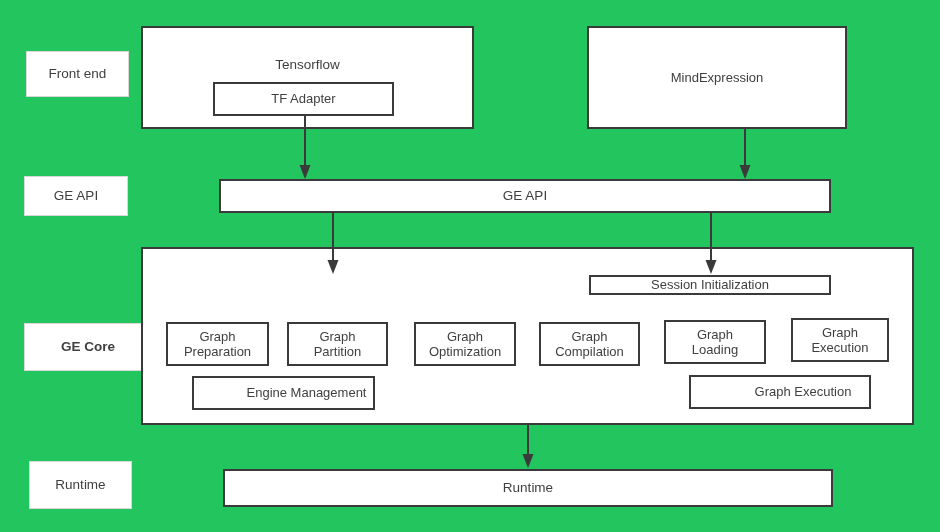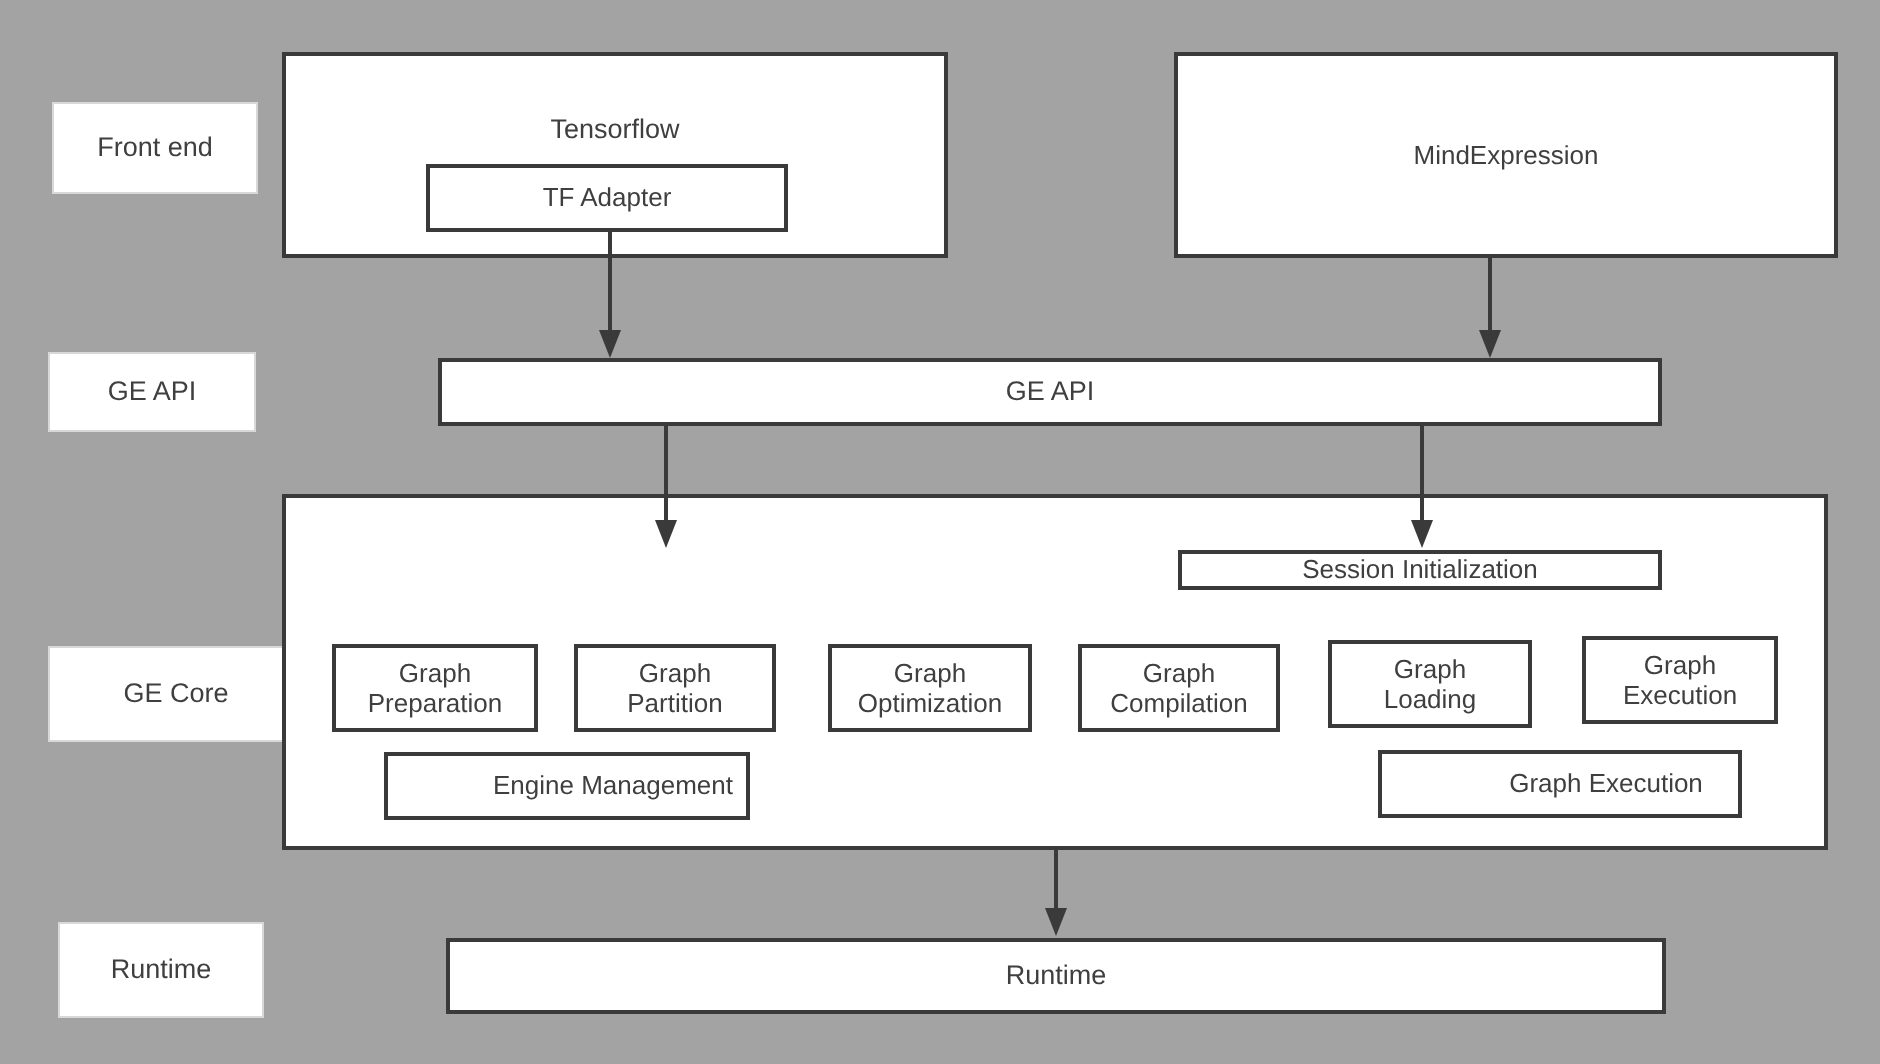--- a/index.html
+++ b/index.html
@@ -7,21 +7,21 @@
     padding: 0;
     background: #000000;
   }
   body {
     font-family: "Liberation Sans", "DejaVu Sans", sans-serif;
   }
   #canvas {
     position: relative;
     width: 940px;
     height: 532px;
-    background: #a3a3a3;
+    background: #22c55e;
     overflow: hidden;
   }
   .box {
     position: absolute;
     background: #ffffff;
     border: 2px solid #3a3a3a;
     box-sizing: border-box;
     color: #3f3f3f;
     display: flex;
     align-items: center;
@@ -67,31 +67,31 @@
 </style>
 </head>
 <body>
 
 <div id="canvas">
 
   <div class="box lane-label" style="left:26px; top:51px; width:103px; height:46px;">Front end</div>
 
   <div class="box lane-label" style="left:24px; top:176px; width:104px; height:40px;">GE API</div>
 
-  <div class="box lane-label" style="left:24px; top:323px; width:128px; height:48px;">GE Core</div>
+  <div class="box lane-label" style="left:24px; top:323px; width:128px; height:48px;font-weight:bold;">GE Core</div>
 
   <div class="box lane-label" style="left:29px; top:461px; width:103px; height:48px;">Runtime</div>
 
   <div class="box container-box" style="left:141px; top:26px; width:333px; height:103px;">
     <div class="container-title" style="top:29px;">Tensorflow</div>
   </div>
 
   <div class="box" style="left:213px; top:82px; width:181px; height:34px;">TF Adapter</div>
 
-  <div class="box" style="left:587px; top:26px; width:332px; height:103px;">MindExpression</div>
+  <div class="box" style="left:587px; top:26px; width:260px; height:103px;">MindExpression</div>
 
   <div class="box bar" style="left:219px; top:179px; width:612px; height:34px;">GE API</div>
 
   <div class="box container-box" style="left:141px; top:247px; width:773px; height:178px;"></div>
 
 
   <div class="box" style="left:589px; top:275px; width:242px; height:20px;">Session Initialization</div>
 
   <div class="box sub" style="left:166px; top:322px; width:103px; height:44px;">Graph
 Preparation</div>

